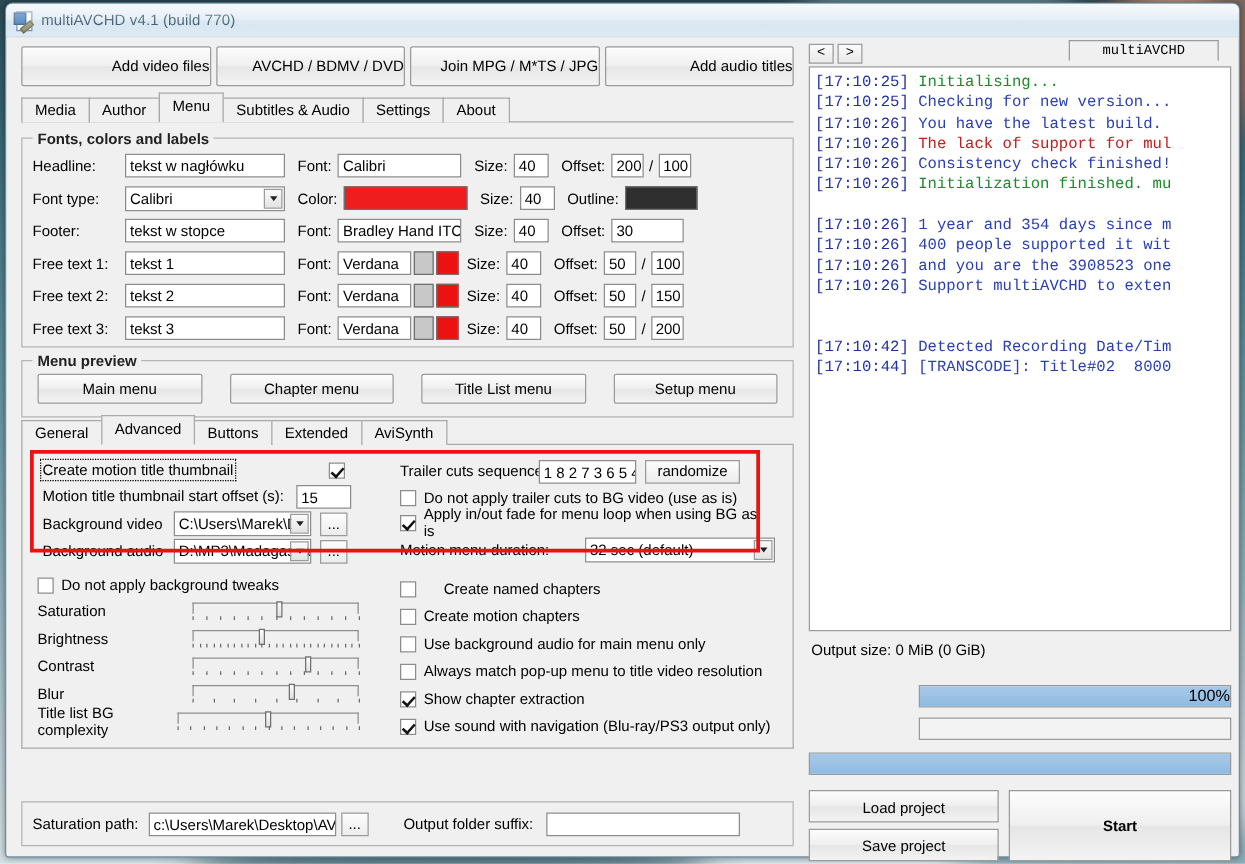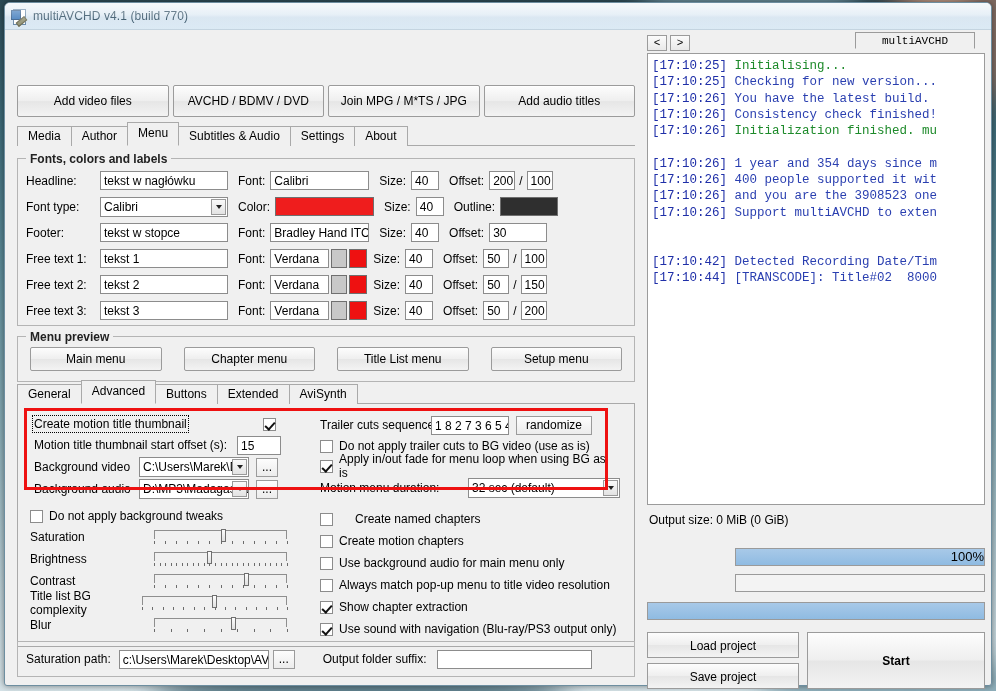--- a/index.html
+++ b/index.html
@@ -50,26 +50,25 @@
     transform:rotate(-40deg);border:1px solid #5f5f45;
   }
   #title-text{font-size:12px;color:#16384f;letter-spacing:.1px;}
   
   #client{position:absolute;left:0;top:26px;right:0;bottom:0;}
   #left-pane{position:absolute;left:6px;top:2px;width:630px;bottom:4px;}
   #right-pane{position:absolute;left:640px;top:2px;right:6px;bottom:4px;}
   
   #topbuttons{display:flex;gap:4px;padding:6px 6px 0 6px;}
   .topbtn{
-    flex:1;height:30px;line-height:30px;text-align:center;font-size:12px;
+    flex:1;height:30px;line-height:30px;text-align:right;font-size:12px;
     background:linear-gradient(180deg,#fdfdfd,#efefef 48%,#e6e6e6 52%,#f3f3f3);
     border:1px solid #9b9b9b;border-radius:2px;
     box-shadow:inset 0 1px 0 #fff;
     cursor:default;
-    margin-top:48px;
   }
   
   #tabstrip{
     margin:6px 6px 0 6px;height:22px;position:relative;
     border-bottom:1px solid #a9a9a9;display:flex;align-items:flex-end;
   }
   .tab{
     height:19px;line-height:19px;padding:0 10px;font-size:12px;
     background:#f0f0f0;border:1px solid #a9a9a9;border-bottom:none;
     margin-right:-1px;position:relative;top:1px;cursor:default;
@@ -499,57 +498,57 @@
                     <span style="left: 58.3333%;"></span>
                     <span style="left: 66.6667%;"></span>
                     <span style="left: 75%;"></span>
                     <span style="left: 83.3333%;"></span>
                     <span style="left: 91.6667%;"></span>
                     <span style="left: 100%;"></span>
                   </span>
                 </span>
               </div>
               <div class="cbrow" style="height: 22px;">
+                <span style="width: 112px;">Blur</span>
+                <span class="sl-wrap" style="width: 133px; position: relative; top: -2px; margin-left: 12px;">
+                  <span class="sl-track"></span>
+                  <span class="sl-thumb" style="left: 58%;"></span>
+                  <span class="sl-ticks">
+                    <span style="left: 0%;"></span>
+                    <span style="left: 12.5%;"></span>
+                    <span style="left: 25%;"></span>
+                    <span style="left: 37.5%;"></span>
+                    <span style="left: 50%;"></span>
+                    <span style="left: 62.5%;"></span>
+                    <span style="left: 75%;"></span>
+                    <span style="left: 87.5%;"></span>
+                    <span style="left: 100%;"></span>
+                  </span>
+                </span>
+              </div>
+              <div class="cbrow" style="height: 22px;">
                 <span style="width: 112px;">Title list BG complexity</span>
                 <span class="sl-wrap" style="width: 145px; position: relative; top: -2px; margin-left: 0px;">
                   <span class="sl-track"></span>
                   <span class="sl-thumb" style="left: 48%;"></span>
                   <span class="sl-ticks">
                     <span style="left: 0%;"></span>
                     <span style="left: 7.14286%;"></span>
                     <span style="left: 14.2857%;"></span>
                     <span style="left: 21.4286%;"></span>
                     <span style="left: 28.5714%;"></span>
                     <span style="left: 35.7143%;"></span>
                     <span style="left: 42.8571%;"></span>
                     <span style="left: 50%;"></span>
                     <span style="left: 57.1429%;"></span>
                     <span style="left: 64.2857%;"></span>
                     <span style="left: 71.4286%;"></span>
                     <span style="left: 78.5714%;"></span>
                     <span style="left: 85.7143%;"></span>
                     <span style="left: 92.8571%;"></span>
-                    <span style="left: 100%;"></span>
-                  </span>
-                </span>
-              </div>
-              <div class="cbrow" style="height: 22px;">
-                <span style="width: 112px;">Blur</span>
-                <span class="sl-wrap" style="width: 133px; position: relative; top: -2px; margin-left: 12px;">
-                  <span class="sl-track"></span>
-                  <span class="sl-thumb" style="left: 58%;"></span>
-                  <span class="sl-ticks">
-                    <span style="left: 0%;"></span>
-                    <span style="left: 12.5%;"></span>
-                    <span style="left: 25%;"></span>
-                    <span style="left: 37.5%;"></span>
-                    <span style="left: 50%;"></span>
-                    <span style="left: 62.5%;"></span>
-                    <span style="left: 75%;"></span>
-                    <span style="left: 87.5%;"></span>
                     <span style="left: 100%;"></span>
                   </span>
                 </span>
               </div>
             </div>
         </div>
 
         <div id="cb-list" style="position:absolute;left:302px;top:104px;width:300px;">
             <div class="cbrow" style="height: 22px; gap: 16px;">
               <span class="chk"></span>
@@ -593,20 +592,21 @@
       <div id="log-toolbar">
         <span class="navbtn">&lt;</span>
         <span class="navbtn">&gt;</span>
         <span id="log-tab">multiAVCHD</span>
       </div>
 
       <div id="logbox">
           <div class="logline"><span class="ts">[17:10:25] </span><span class="c-green">Initialising...</span></div>
           <div class="logline"><span class="ts">[17:10:25] </span><span class="c-blue">Checking for new version...</span></div>
           <div class="logline"><span class="ts">[17:10:26] </span><span class="c-blue">You have the latest build.</span></div>
+          <div class="logline"><span class="ts">[17:10:26] </span><span class="c-red">The lack of support for mul</span></div>
           <div class="logline"><span class="ts">[17:10:26] </span><span class="c-blue">Consistency check finished!</span></div>
           <div class="logline"><span class="ts">[17:10:26] </span><span class="c-green">Initialization finished. mu</span></div>
           <div class="logline"><span class="c-blue"> </span></div>
           <div class="logline"><span class="ts">[17:10:26] </span><span class="c-blue">1 year and 354 days since m</span></div>
           <div class="logline"><span class="ts">[17:10:26] </span><span class="c-blue">400 people supported it wit</span></div>
           <div class="logline"><span class="ts">[17:10:26] </span><span class="c-blue">and you are the 3908523 one</span></div>
           <div class="logline"><span class="ts">[17:10:26] </span><span class="c-blue">Support multiAVCHD to exten</span></div>
           <div class="logline"><span class="c-blue"> </span></div>
           <div class="logline"><span class="c-blue"> </span></div>
           <div class="logline"><span class="ts">[17:10:42] </span><span class="c-blue">Detected Recording Date/Tim</span></div>

